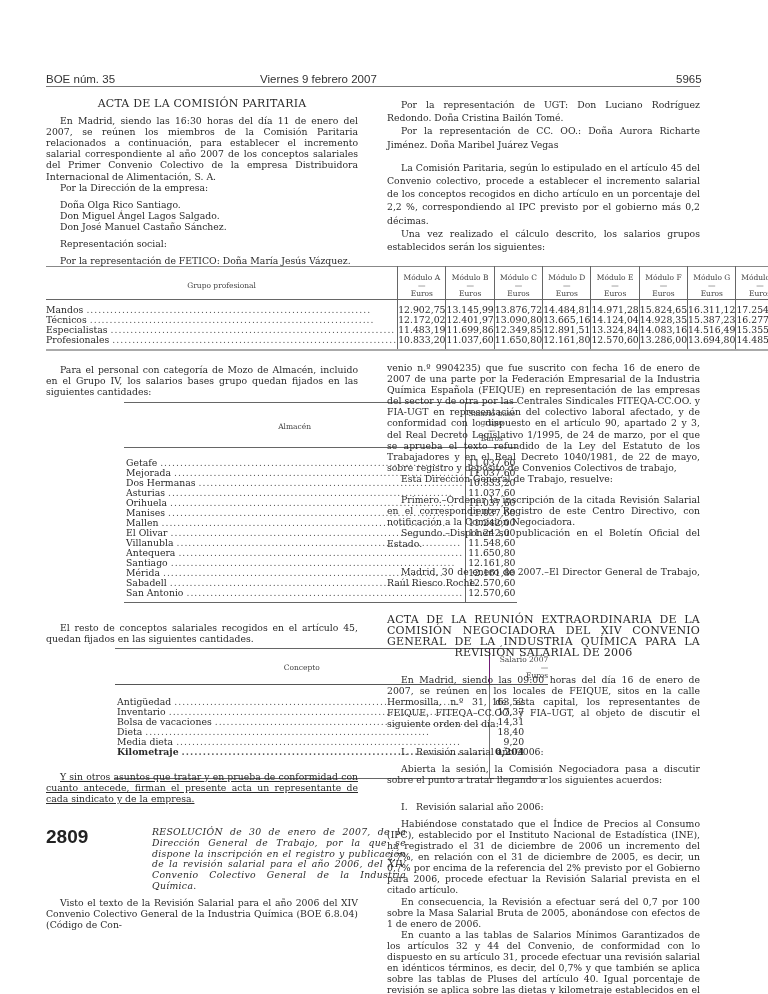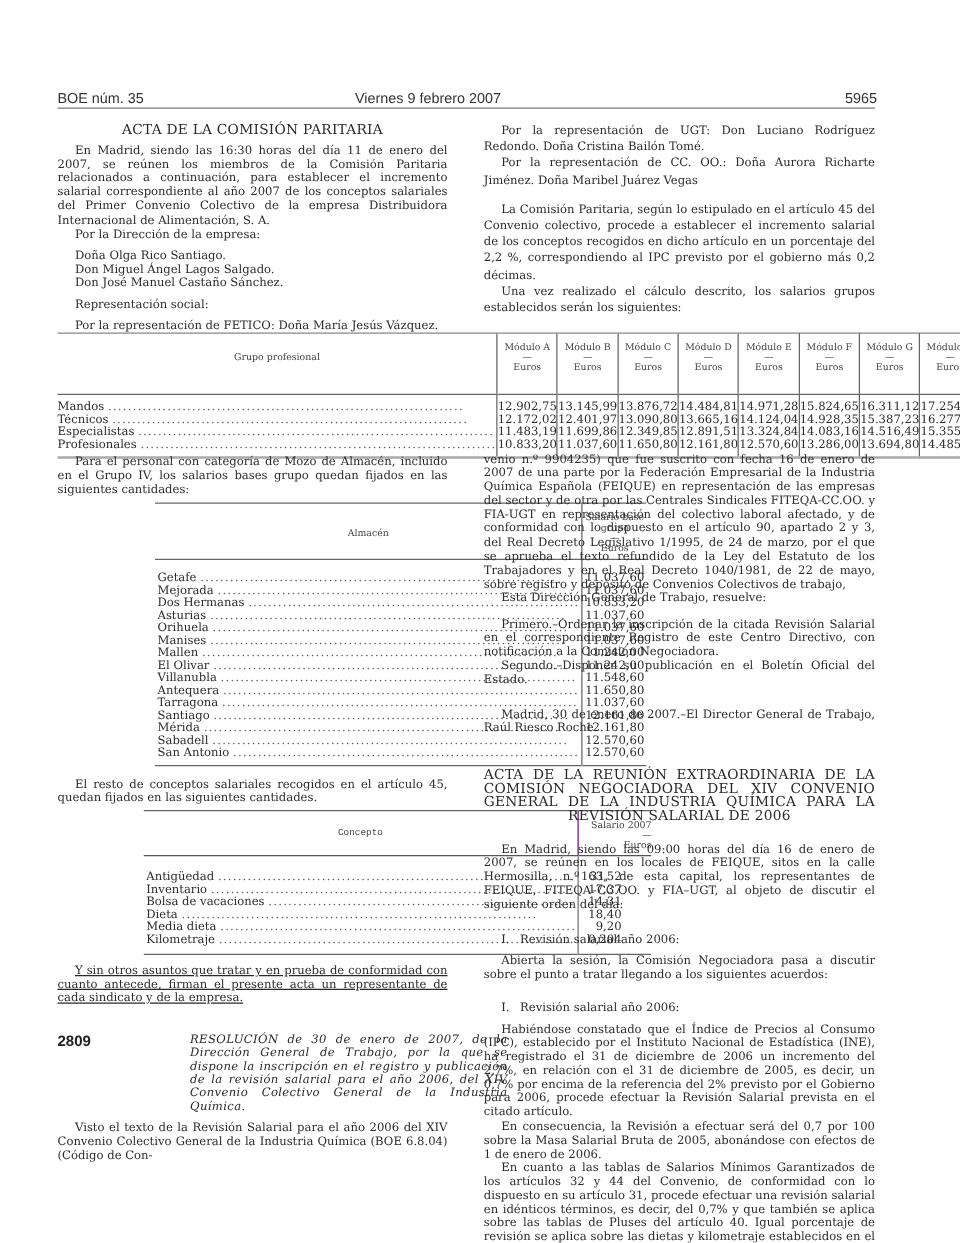--- a/index.html
+++ b/index.html
@@ -11,21 +11,21 @@
   .col { font-size: 9.3px; line-height: 11.1px; text-align: justify; }
   .col p { margin: 0; }
   .ind { text-indent: 14px; }
   .title { font-weight: normal; text-align: center; font-size: 11px; letter-spacing: 0.2px; }
   .gap { height: 6px; }
   .gap2 { height: 10px; }
   table { border-collapse: collapse; font-size: 9.3px; line-height: 10px; }
   th { font-weight: normal; font-size: 7.5px; line-height: 9px; color: #444; text-align: center; }
   .dash { display: block; line-height: 7px; }
   .mod-tbl { width: 654px; border-top: 1.5px solid #888; border-bottom: 2px solid #aaa; }
-  .mod-tbl th { border-bottom: 1.5px solid #666; padding: 6px 0 17px; border-left: 1px solid #666; }
+  .mod-tbl th { border-bottom: 1.5px solid #666; padding: 6px 0 1px; border-left: 1px solid #666; }
   .mod-tbl th:first-child { border-left: none; }
   .mod-tbl td { border-left: 1px solid #666; text-align: center; padding: 0; line-height: 10px; }
   .mod-tbl td:first-child { border-left: none; text-align: left; }
   .mod-tbl tr.first td { padding-top: 5px; }
   .mod-tbl tr.last td { padding-bottom: 4px; }
   .lbl { display: flex; }
   .lbl .dots { flex: 1; overflow: hidden; white-space: nowrap; color: #555; margin-left: 3px; letter-spacing: 1px; }
   .lbl .dots::after { content: "........................................................................"; }
   .alm-tbl { width: 156px; border-top: 1.5px solid #666; border-bottom: 1.5px solid #666; }
   .alm-tbl th { border-bottom: 1.5px solid #666; padding: 6px 0 4px; }
@@ -33,32 +33,32 @@
   .alm-tbl td { padding: 0 2px; line-height: 10px; }
   .alm-tbl td + td { border-left: 1px solid #666; text-align: center; }
   .alm-tbl tr.first td { padding-top: 10px; }
   .alm-tbl tr.last td { padding-bottom: 4px; }
   .con-tbl { width: 165px; border-top: 1.5px solid #666; border-bottom: 1.5px solid #666; }
   .con-tbl th { border-bottom: 1.5px solid #555; padding: 6px 0 4px; }
   .con-tbl th + th { border-left: 1px solid #701a75; text-align: right; }
   .con-tbl td { padding: 0 2px; line-height: 10px; }
   .con-tbl td + td { border-left: 1px solid #737373; text-align: right; padding-right: 24px; }
   .con-tbl tr.first td { padding-top: 12px; }
-  .con-tbl tr.last td { padding-bottom: 6px; }
-  .resnum { font-family: "Liberation Sans", "DejaVu Sans", sans-serif; font-weight: bold; font-size: 12px; color: #222; }
+  .con-tbl tr.last td { padding-bottom: 21px; font-weight: bold; }
+  .resnum { font-family: "Liberation Sans", "DejaVu Sans", sans-serif; font-weight: bold; font-size: 19px; color: #222; }
   .restext { font-style: italic; font-size: 9.3px; line-height: 10.8px; text-align: justify; letter-spacing: 0.3px; margin-left: 48px; }
   .rcol-spaced { line-height: 13.2px; }
   .item { padding-left: 14px; }
   .item span.num { display: inline-block; width: 15px; }
 </style>
 </head>
 <body>
 
 <div class="abs hdr" style="left:46px;">BOE núm. 35</div>
-<div class="abs hdr" style="left:260px;margin-left:24px;">Viernes 9 febrero 2007</div>
+<div class="abs hdr" style="left:260px;">Viernes 9 febrero 2007</div>
 <div class="abs hdr" style="left:676px;">5965</div>
 <div class="abs hdr-rule"></div>
 
 <div class="abs col" style="left:46px; top:98px; width:312px;">
   <p class="title">ACTA DE LA COMISIÓN PARITARIA</p>
   <div class="gap"></div>
   <p class="ind">En Madrid, siendo las 16:30 horas del día 11 de enero del 2007, se reúnen los miembros de la Comisión Paritaria relacionados a continuación, para establecer el incremento salarial correspondiente al año 2007 de los conceptos salariales del Primer Convenio Colectivo de la empresa Distribuidora Internacional de Alimentación, S. A.</p>
   <p class="ind">Por la Dirección de la empresa:</p>
   <div class="gap"></div>
   <p class="ind">Doña Olga Rico Santiago.</p>
@@ -259,29 +259,20 @@
           <span class="lbl">
             <span>Antequera</span>
             <span class="dots"></span>
           </span>
         </td>
         <td>11.650,80</td>
       </tr>
       <tr>
         <td>
           <span class="lbl">
-            <span>Tarragona</span>
-            <span class="dots"></span>
-          </span>
-        </td>
-        <td>11.037,60</td>
-      </tr>
-      <tr>
-        <td>
-          <span class="lbl">
             <span>Santiago</span>
             <span class="dots"></span>
           </span>
         </td>
         <td>12.161,80</td>
       </tr>
       <tr>
         <td>
           <span class="lbl">
             <span>Mérida</span>
@@ -311,21 +302,21 @@
     </tbody>
 </table>
 
 <div class="abs col" style="left:46px; top:622px; width:312px;">
   <p class="ind">El resto de conceptos salariales recogidos en el artículo 45, quedan fijados en las siguientes cantidades.</p>
 </div>
 
 <table class="abs con-tbl" style="left:115px; top:648px;">
   <thead>
     <tr>
-      <th style="width:116px;font-family:Liberation Mono, monospace;">Concepto</th>
+      <th style="width:116px;">Concepto</th>
       <th><span>Salario 2007</span><span class="dash">—</span><span>Euros</span></th>
     </tr>
   </thead>
   <tbody id="con-body">
       <tr class="first">
         <td>
           <span class="lbl">
             <span>Antigüedad</span>
             <span class="dots"></span>
           </span>

